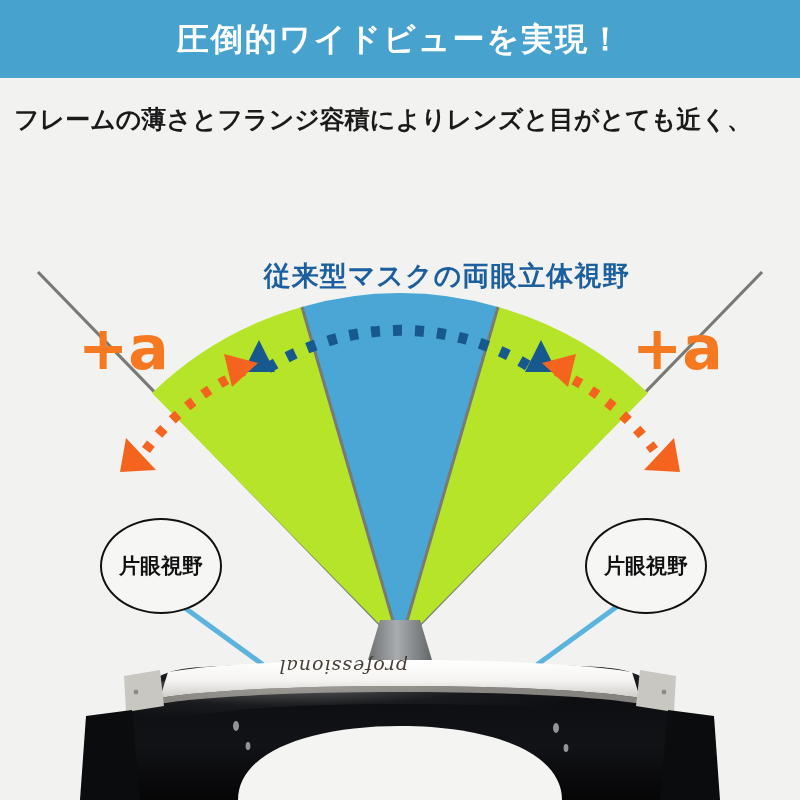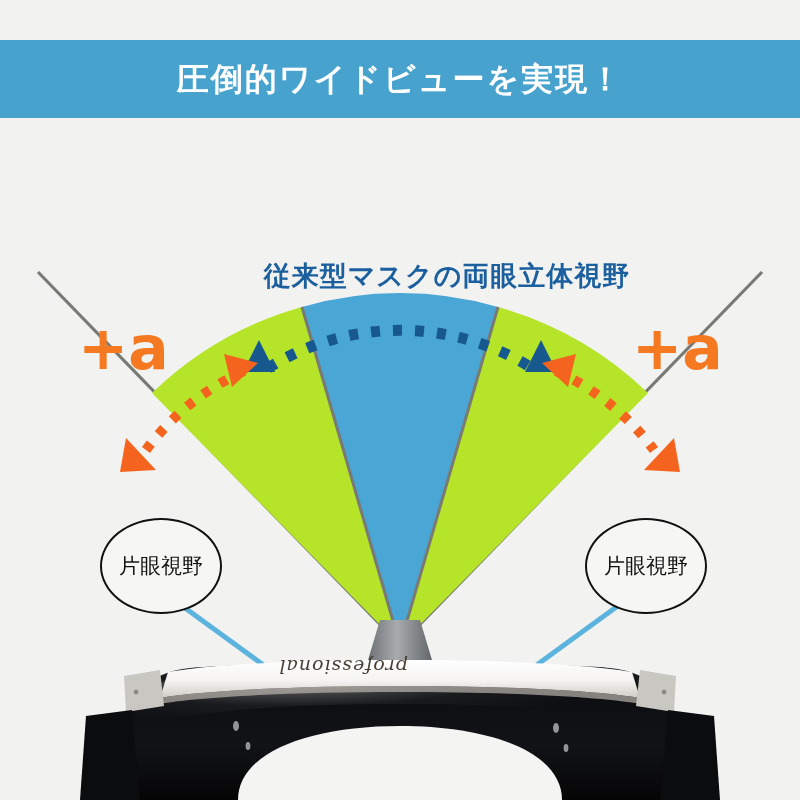--- a/index.html
+++ b/index.html
@@ -26,21 +26,20 @@
   #header-band {
     position: absolute;
     left: 0;
     top: 0;
     width: 800px;
     height: 78px;
     background: #47a3ce;
     display: flex;
     align-items: center;
     justify-content: center;
-    margin-top: 40px;
   }
   #header-title {
     color: #ffffff;
     font-size: 32px;
     font-weight: bold;
     letter-spacing: 2px;
     line-height: 1;
     white-space: nowrap;
   }
 
@@ -111,21 +110,21 @@
     border: 2.5px solid #111111;
     border-radius: 50%;
     background: #f6f6f4;
     display: flex;
     align-items: center;
     justify-content: center;
   }
   .eye-bubble span {
     color: #111111;
     font-size: 21px;
-    font-weight: normal;
+    font-weight: bold;
     letter-spacing: 0px;
     white-space: nowrap;
   }
   #eye-bubble-left  { left: 100px; top: 518px; }
   #eye-bubble-right { left: 585px; top: 518px; }
 
   
   #mask {
     position: absolute;
     left: 0;
@@ -158,20 +157,21 @@
 </head>
 <body>
 
 <div id="page">
 
   <div id="header-band">
     <div id="header-title">圧倒的ワイドビューを実現！</div>
   </div>
 
   <div id="lead">
+    <div class="lead-line">フレームの薄さとフランジ容積によりレンズと目がとても近く、</div>
   </div>
 
   <div id="diagram">
 
     <svg id="diagram-svg" viewBox="0 0 800 800">
 
       <g stroke="#7a7a74" stroke-width="3.2" fill="none">
         <line x1="400" y1="645" x2="38" y2="272"></line>
         <line x1="400" y1="645" x2="762" y2="272"></line>
       </g>

